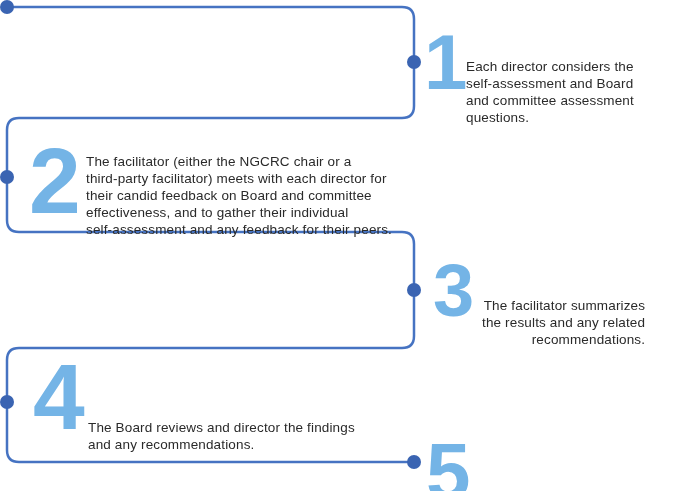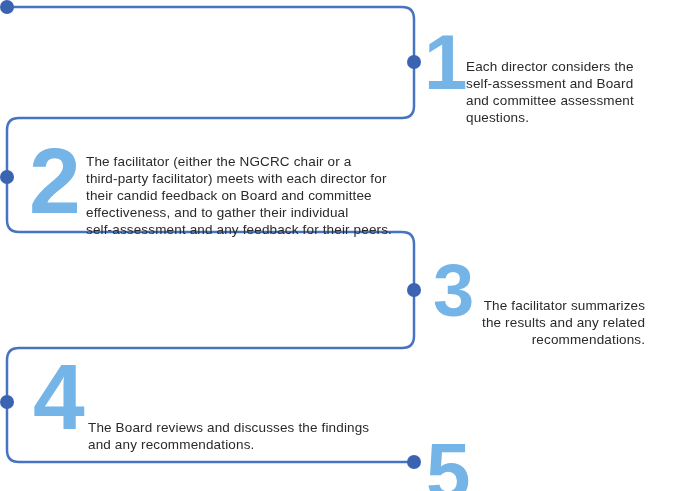--- a/index.html
+++ b/index.html
@@ -92,18 +92,18 @@
 their candid feedback on Board and committee
 effectiveness, and to gather their individual
 self-assessment and any feedback for their peers.</div>
 
   <div class="step-number n3">3</div>
   <div class="step-text   t3">The facilitator summarizes
 the results and any related
 recommendations.</div>
 
   <div class="step-number n4">4</div>
-  <div class="step-text   t4">The Board reviews and discusses the findings
+  <div class="step-text   t4">The Board reviews and director the findings
 and any recommendations.</div>
 
   <div class="step-number n5">5</div>
 
 </div>
 
 </body></html>

